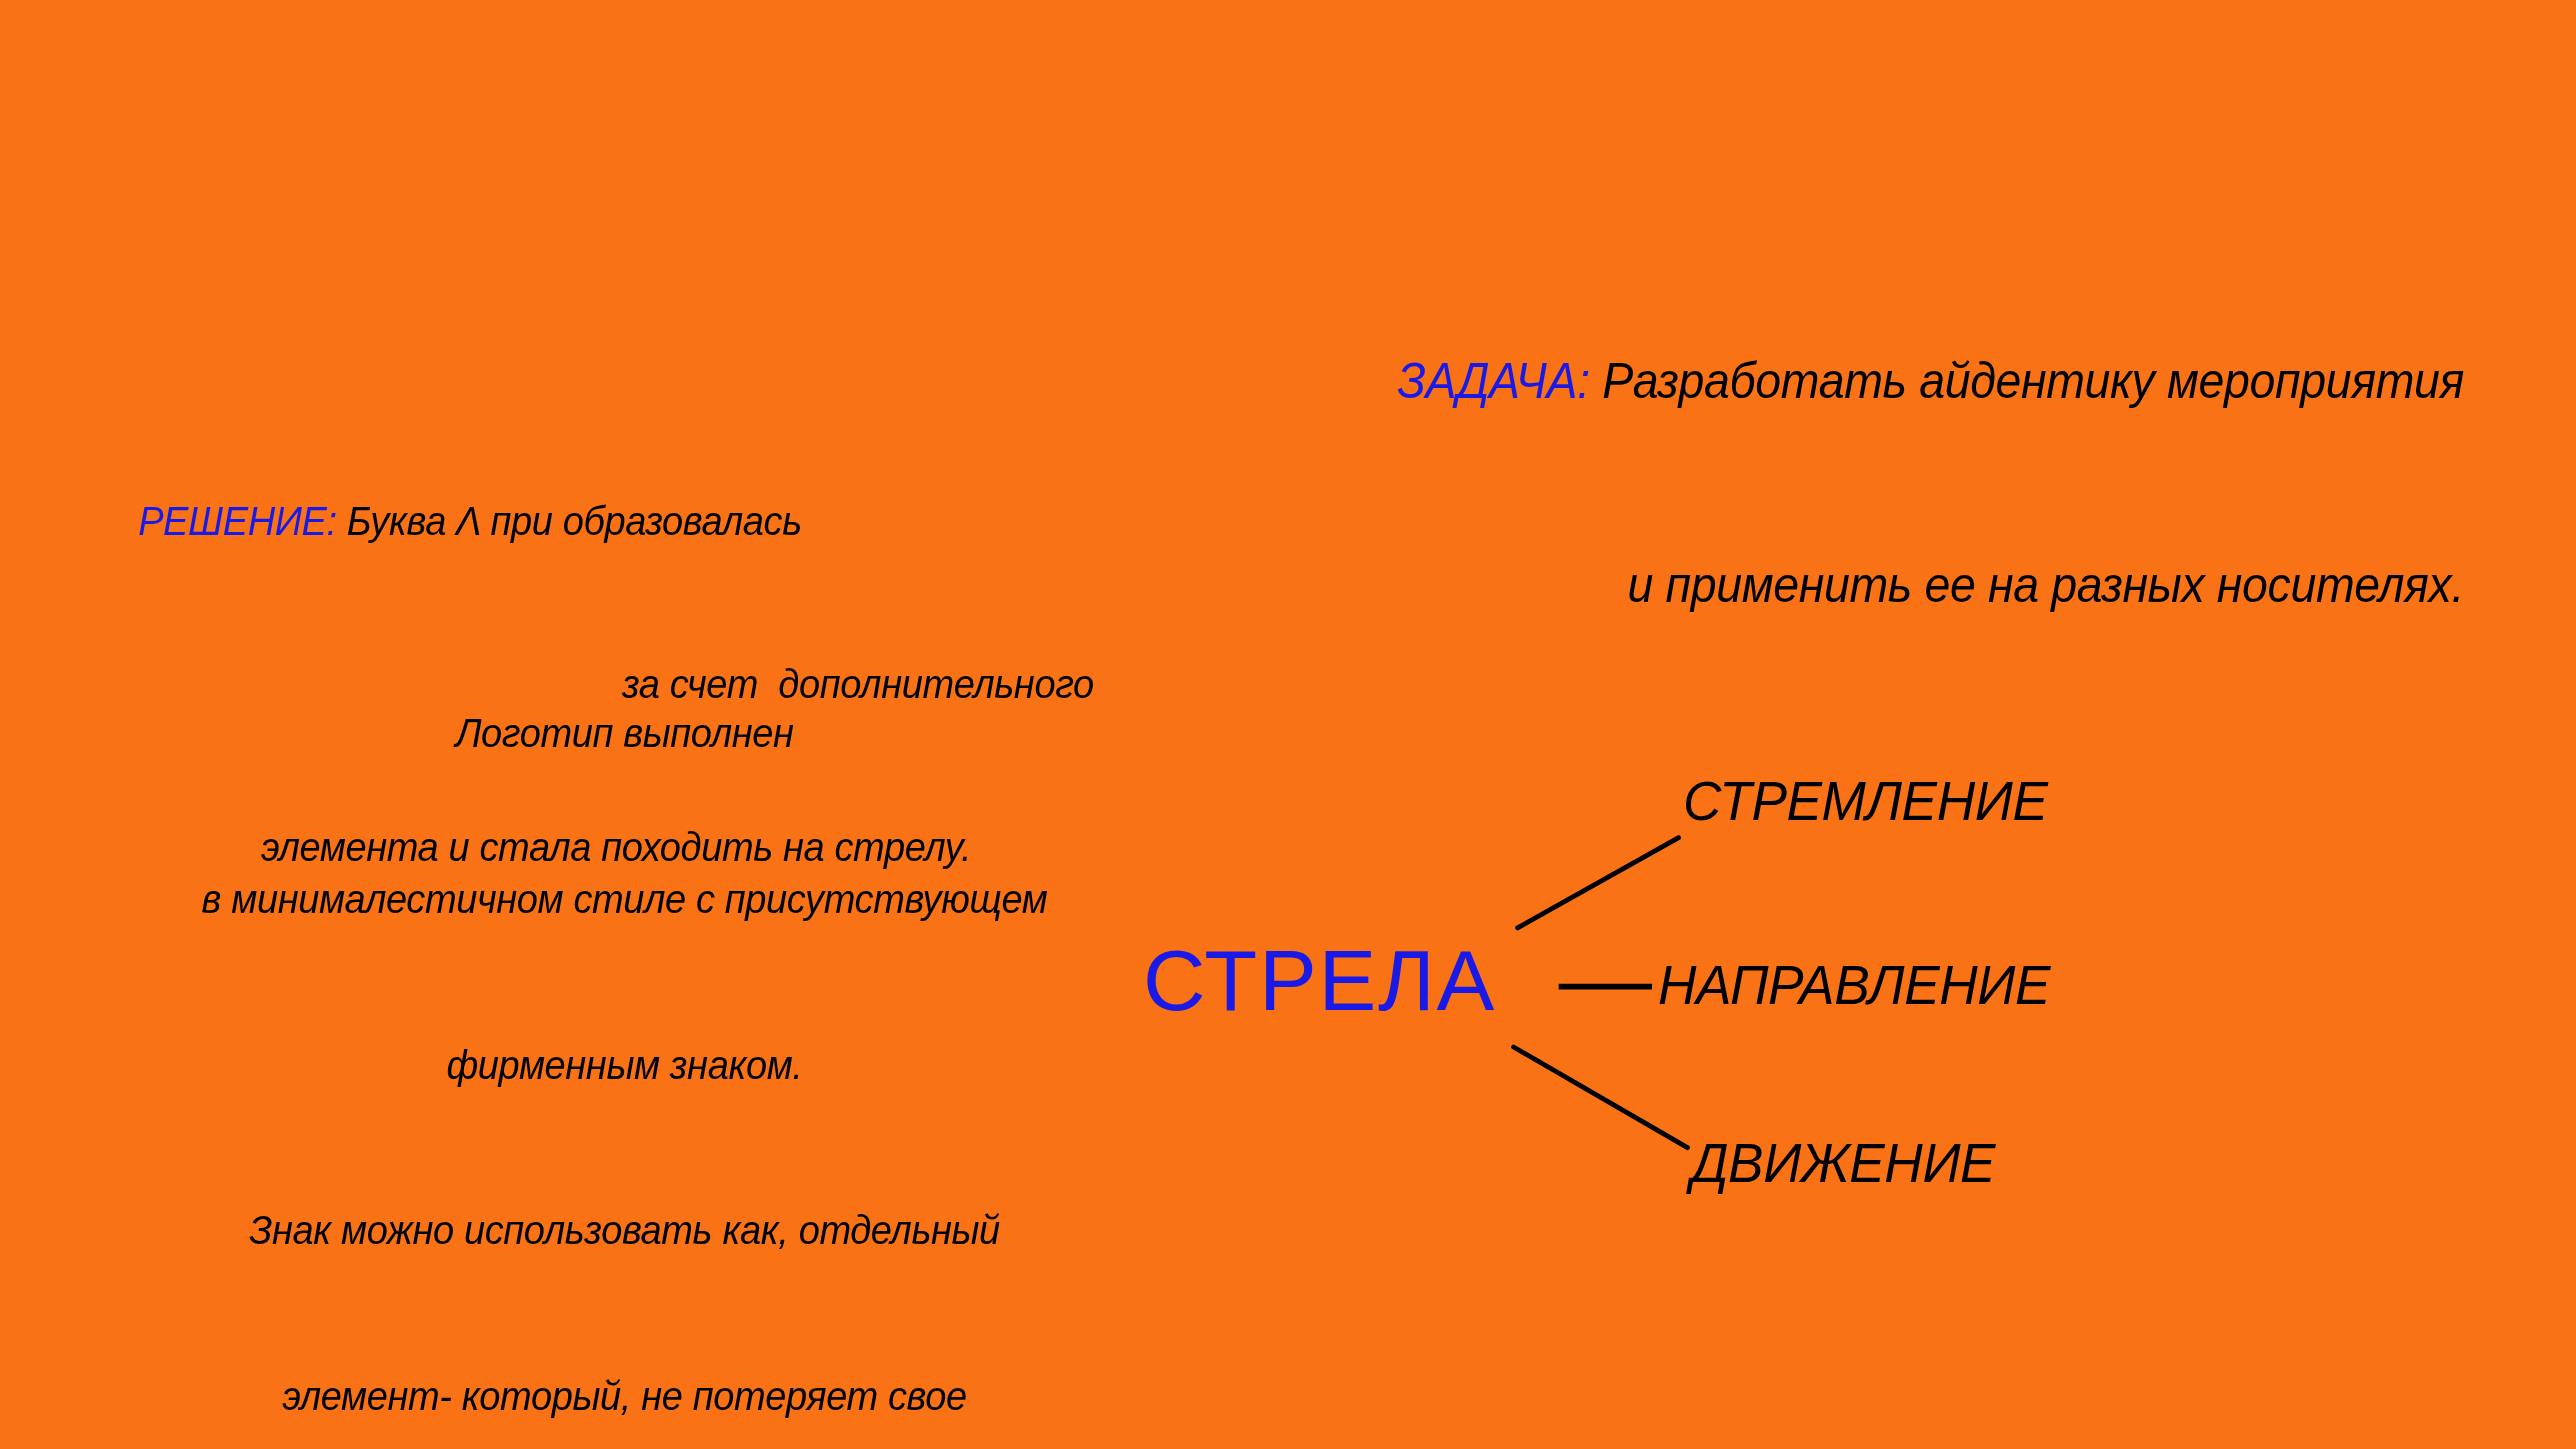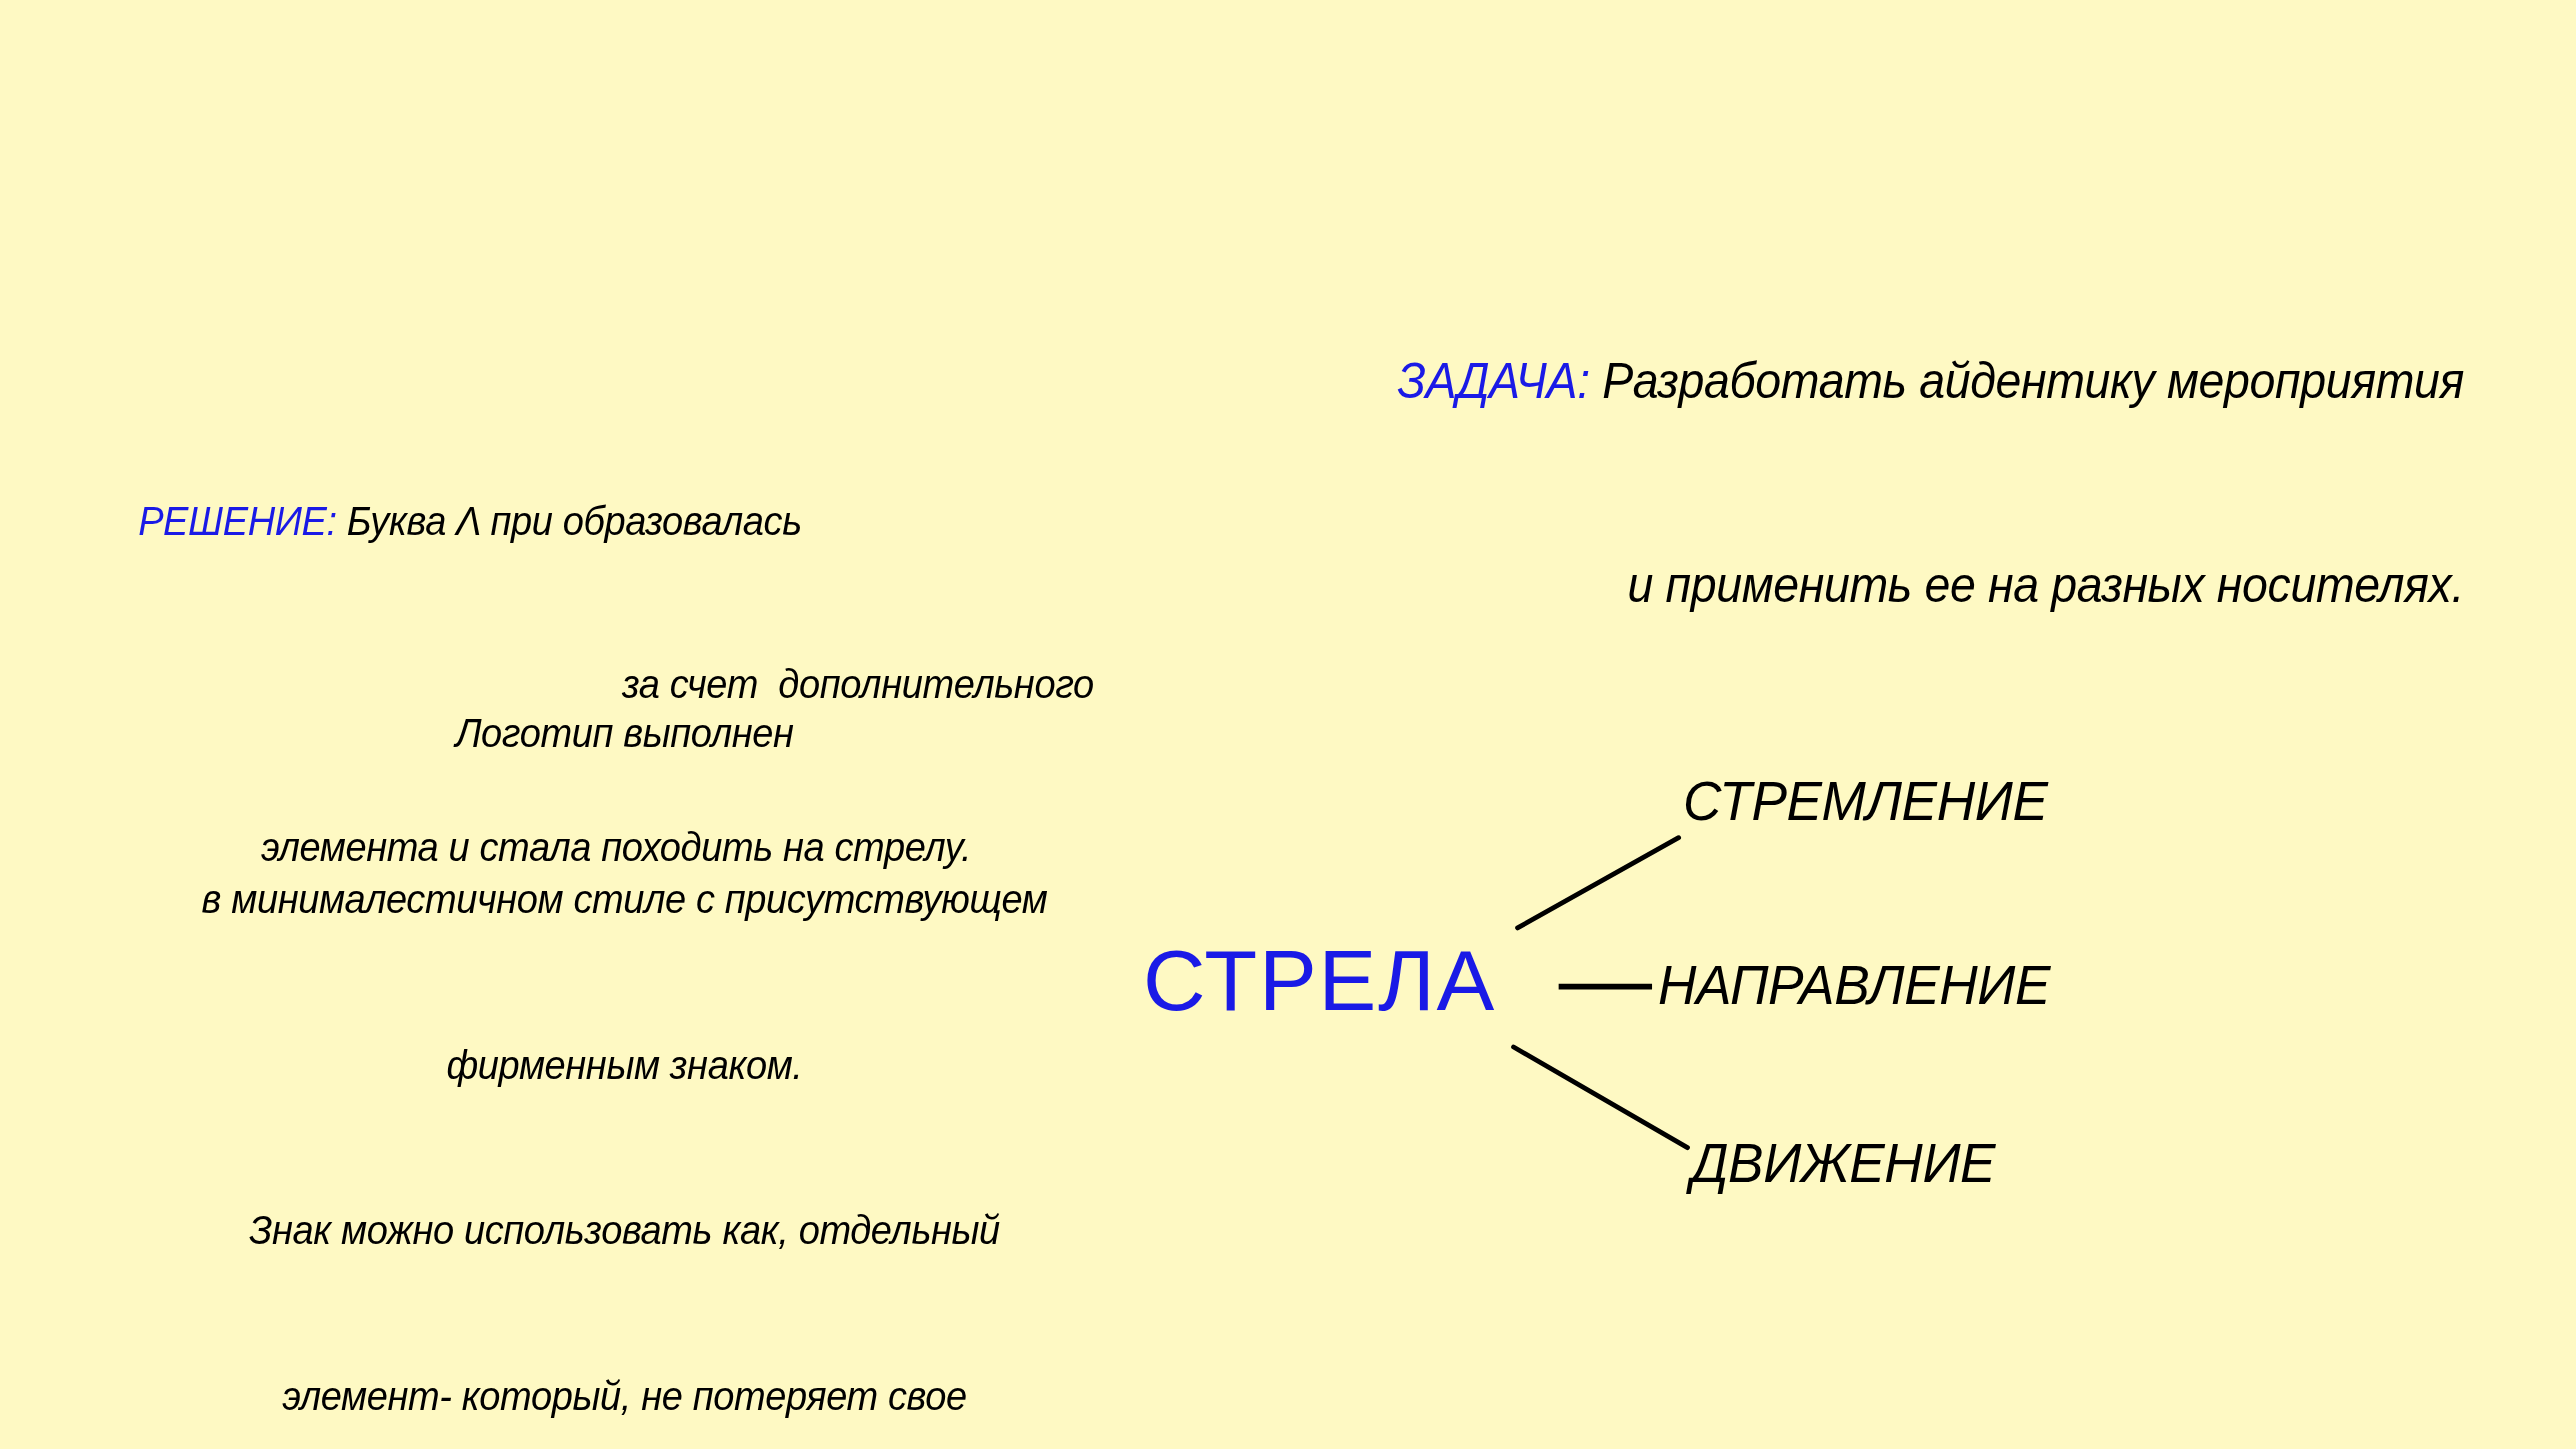--- a/index.html
+++ b/index.html
@@ -7,21 +7,21 @@
     padding: 0;
     background: #ffffff;
   }
   body {
     font-family: "Liberation Sans", sans-serif;
   }
   #page {
     position: relative;
     width: 2576px;
     height: 1450px;
-    background: #fef9c3;
+    background: #f97316;
     overflow: hidden;
   }
 
   
   .txt {
     position: absolute;
     font-family: "Liberation Sans", sans-serif;
     font-style: italic;
     color: #000000;
     white-space: pre;

